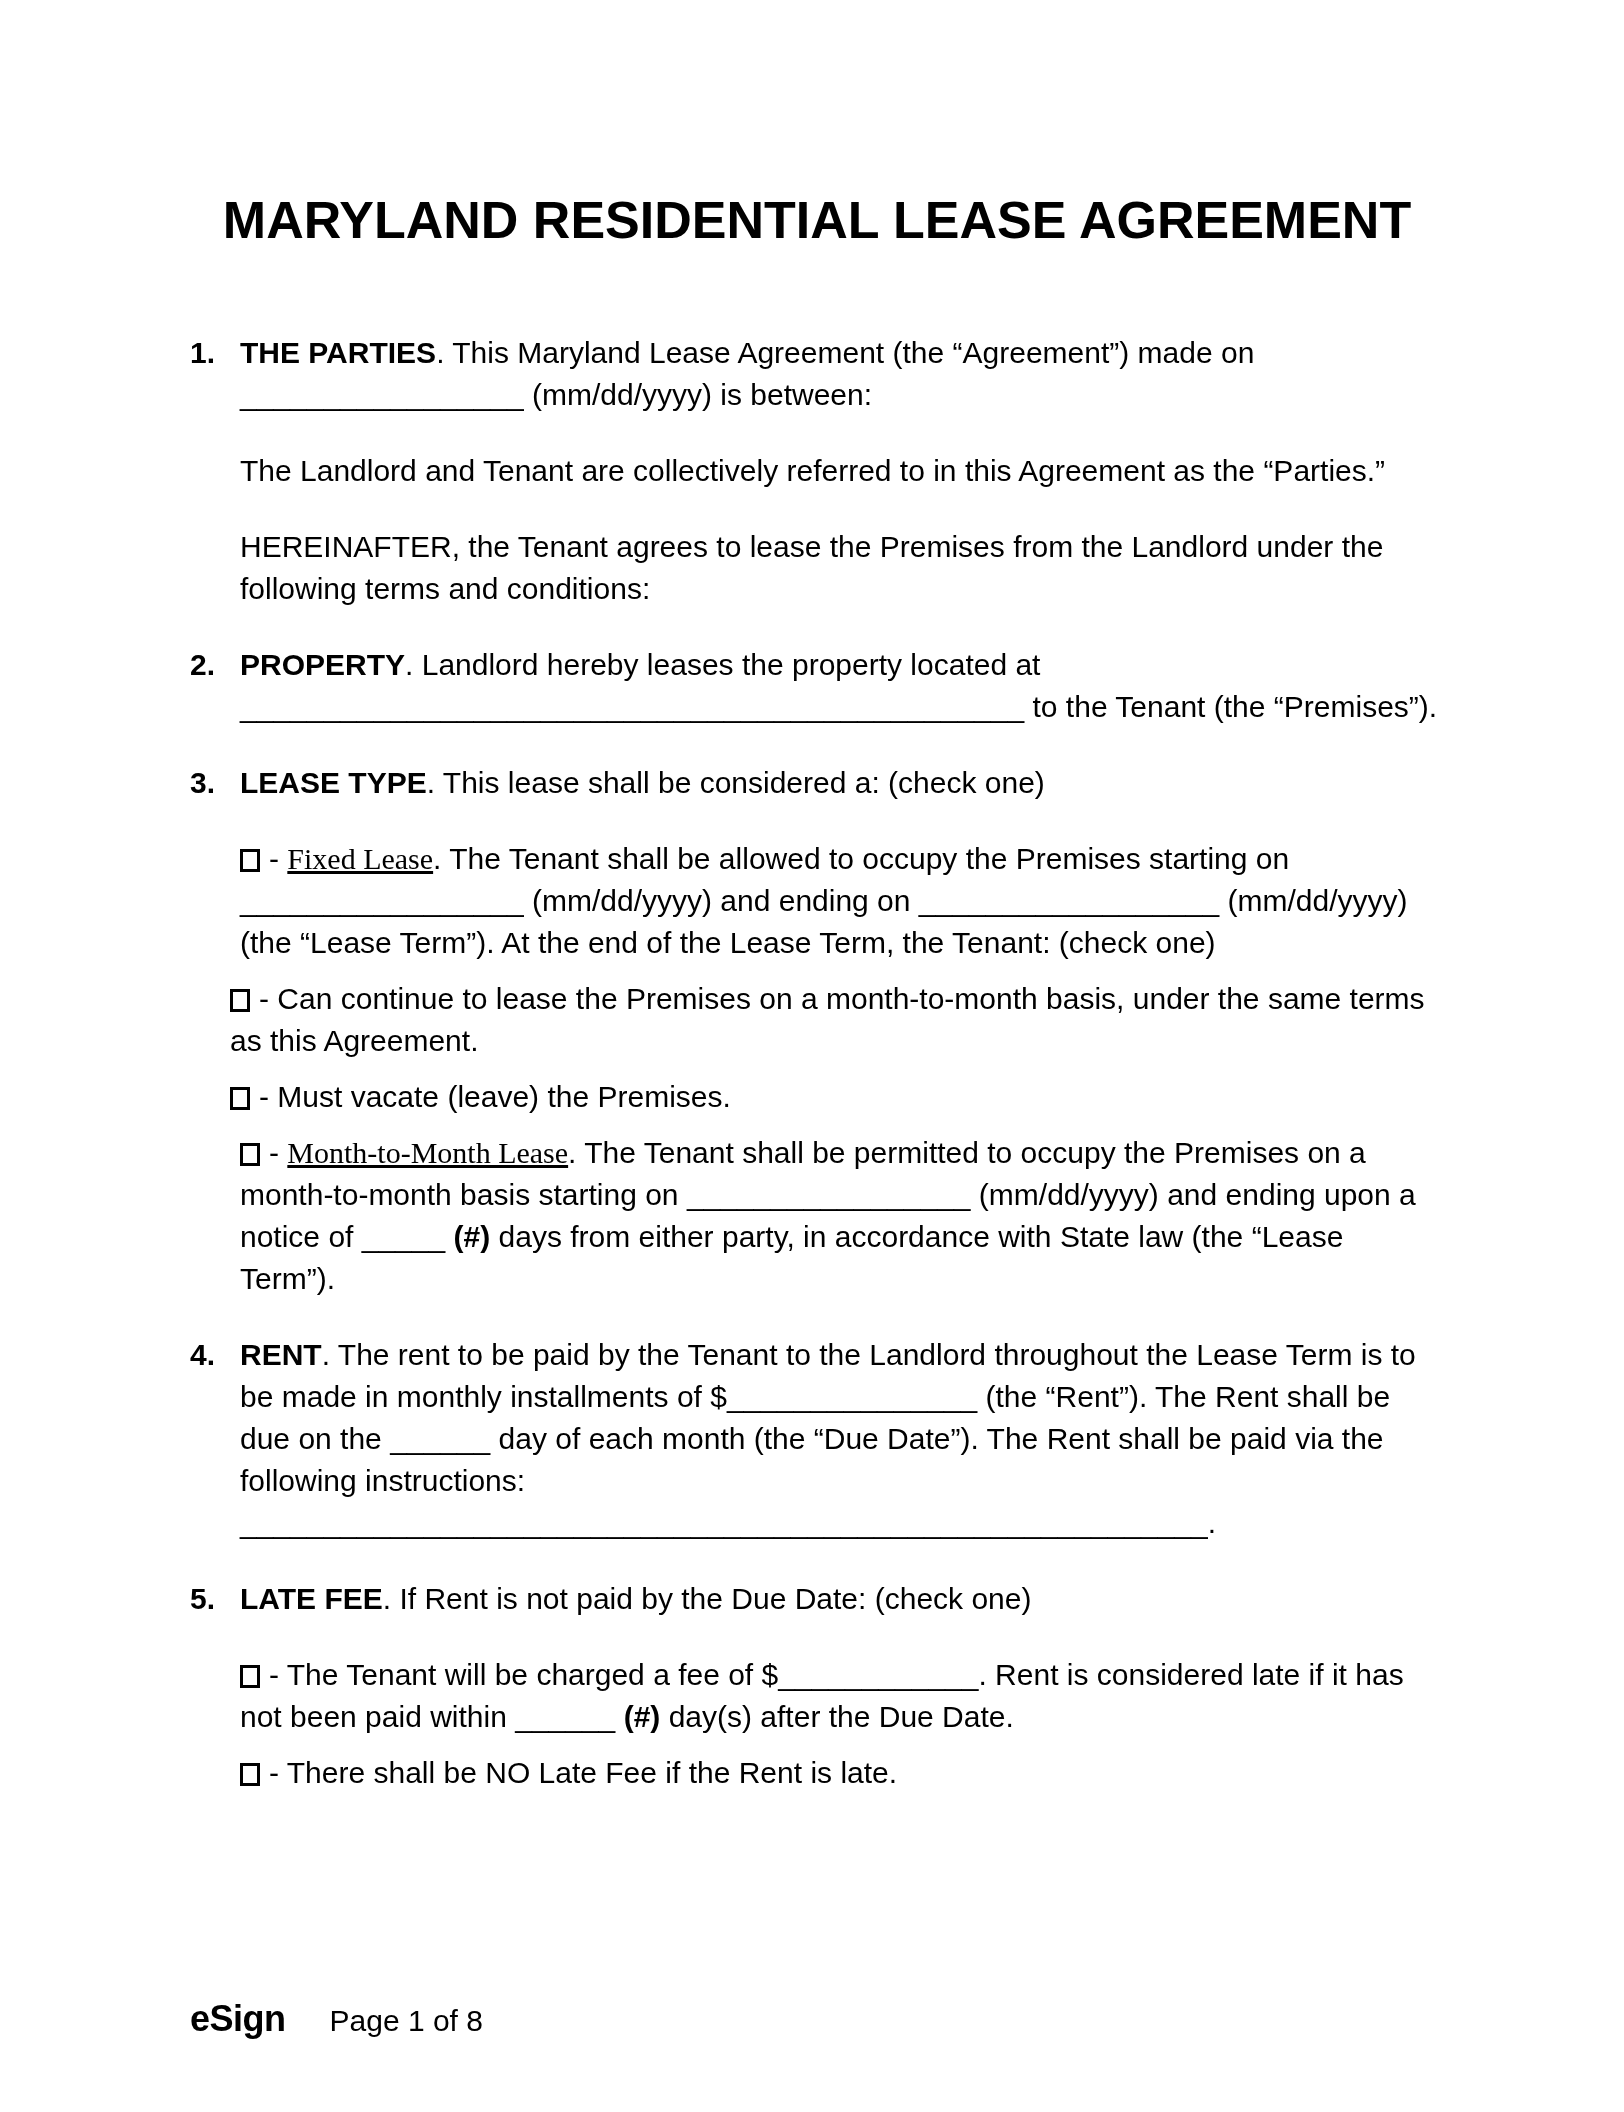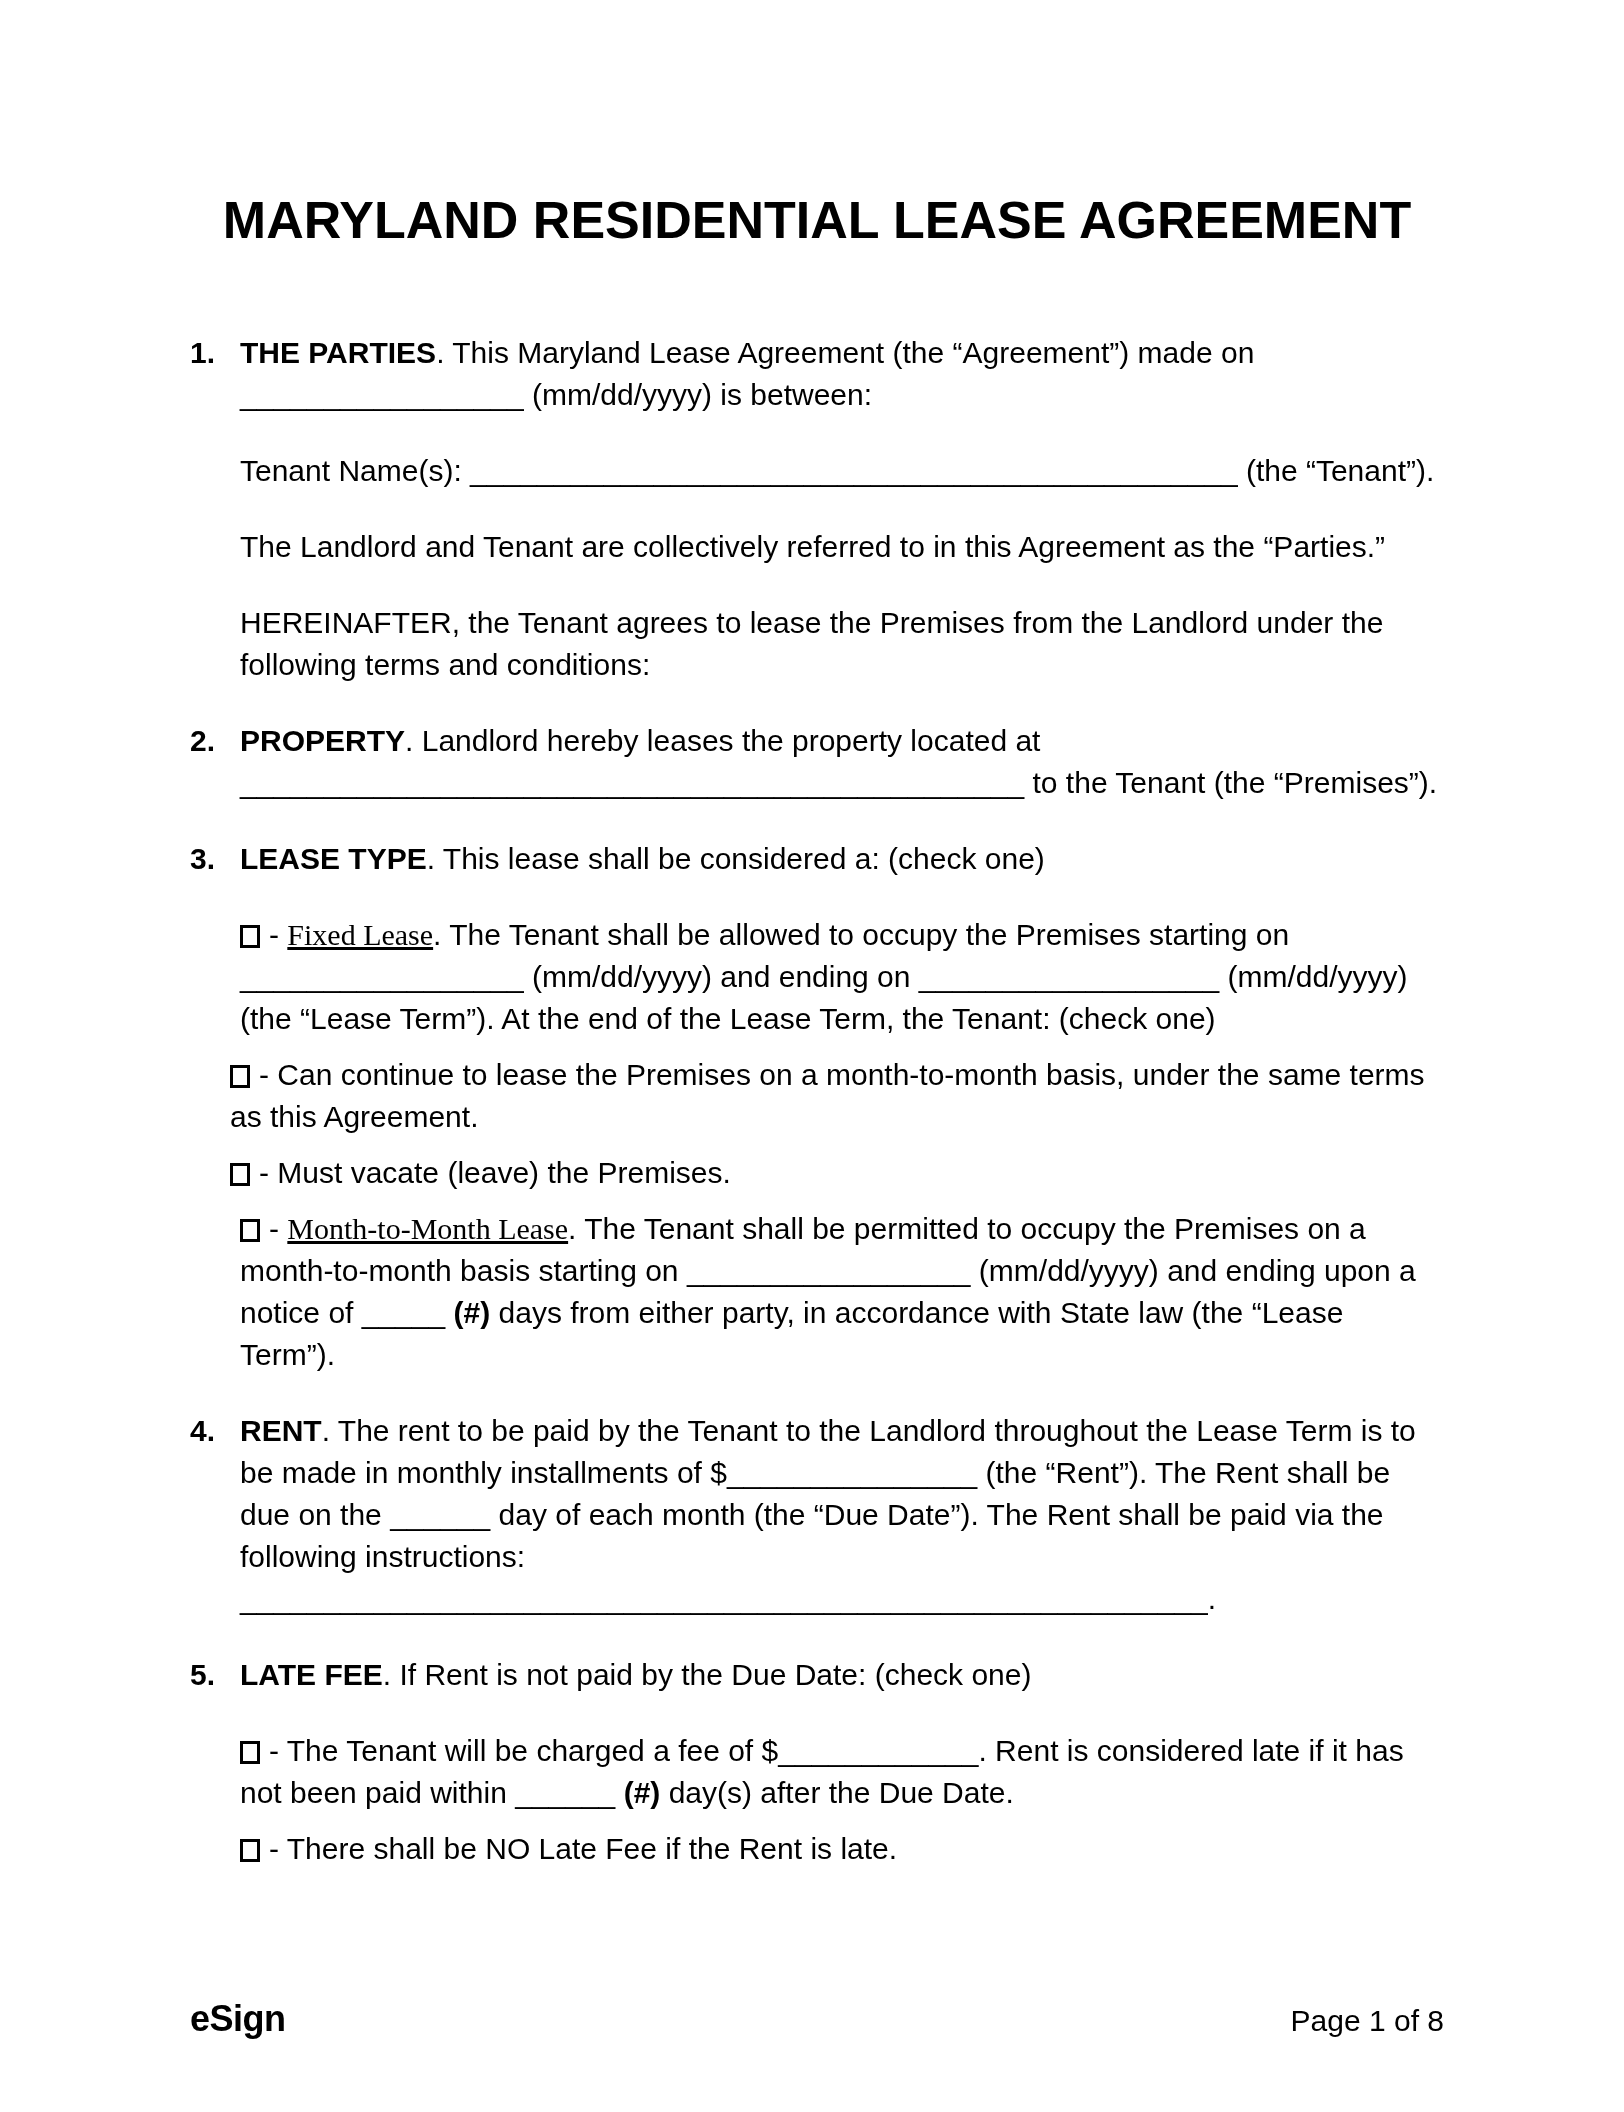--- a/index.html
+++ b/index.html
@@ -48,21 +48,21 @@
     vertical-align: -3px;
     margin-right: 9px;
     background: #fff;
   }
   .footer {
     position: absolute;
     left: 190px;
     right: 180px;
     top: 1998px;
     display: flex;
-    justify-content: space-between;
+    justify-content: flex-start;
     align-items: baseline;
     gap: 44px;
   }
   .brand {
     font-size: 36px;
     font-weight: bold;
     letter-spacing: -0.5px;
   }
   .page-num { font-size: 30px; }
 </style>
@@ -72,23 +72,20 @@
 <div class="doc">
 
   <h1 class="title">MARYLAND RESIDENTIAL LEASE AGREEMENT</h1>
 
   <div class="block section">
     <span class="num">1.</span>
     <span><span class="b">THE PARTIES</span><span>. This Maryland Lease Agreement (the “Agreement”) made on _________________ (mm/dd/yyyy) is between:</span></span>
   </div>
 
 
-  <div class="block">
-    <span><span>Tenant Name(s): ______________________________________________ (the “Tenant”).</span></span>
-  </div>
 
   <div class="block">
     <span><span>The Landlord and Tenant are collectively referred to in this Agreement as the “Parties.”</span></span>
   </div>
 
   <div class="block">
     <span><span>HEREINAFTER, the Tenant agrees to lease the Premises from the Landlord under the following terms and conditions:</span></span>
   </div>
 
   <div class="block section">

